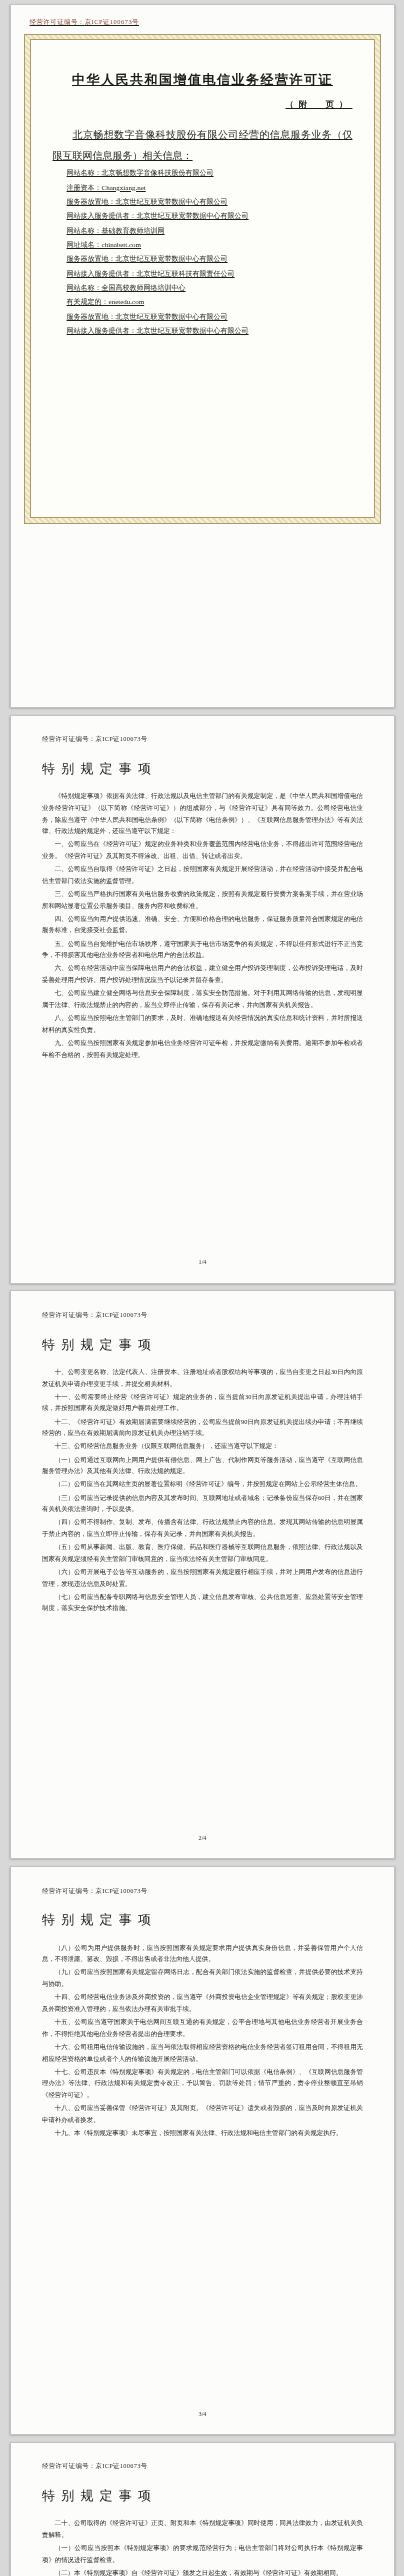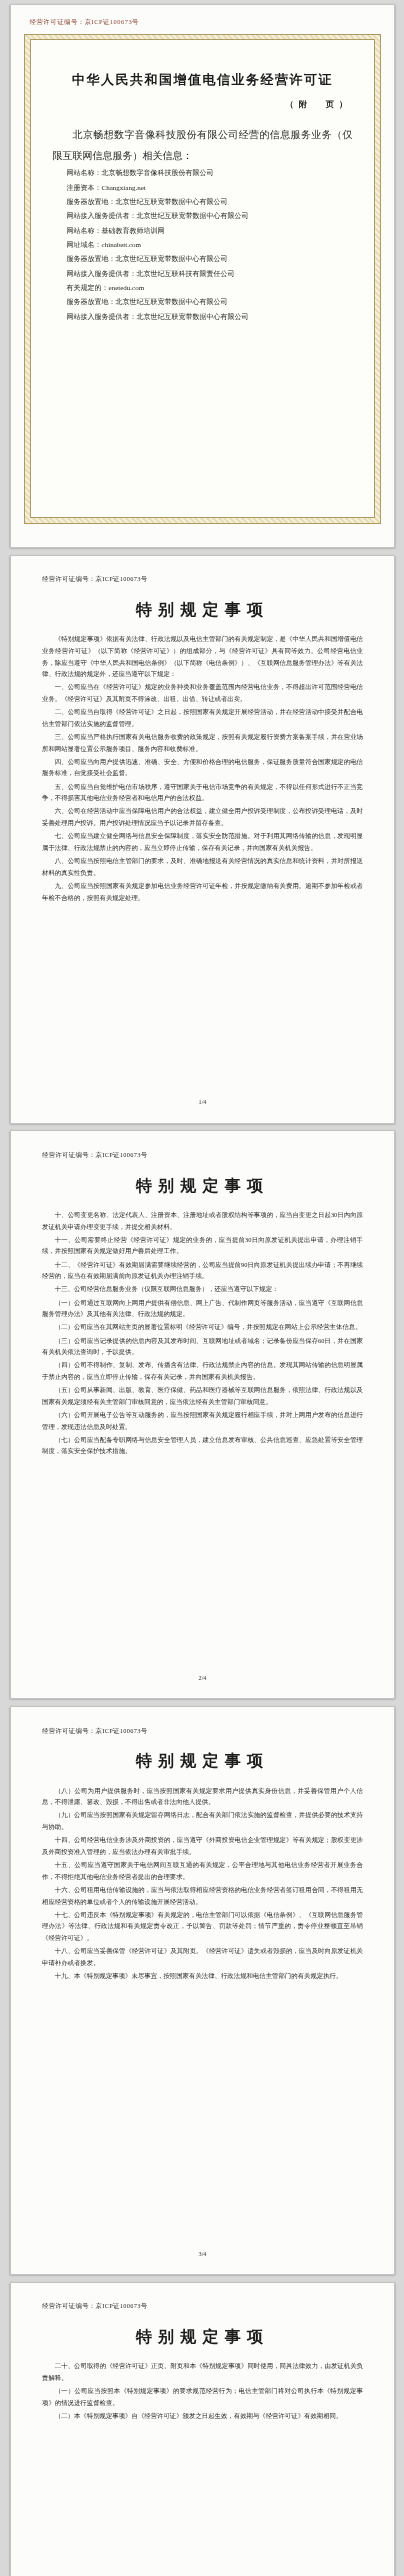--- a/index.html
+++ b/index.html
@@ -14,21 +14,21 @@
   .page {
     width: 385px;
     margin: 0 auto 6.7px;
     background: #fcfcfa;
     border: 0.5px solid #c2c2c0;
     box-shadow: 0 0.5px 2.1px rgba(0,0,0,0.35);
     position: relative;
   }
 
   
-  .page-cert { height: 544px; padding: 11.3px 13.4px; }
+  .page-cert { height: 704px; padding: 11.3px 13.4px; text-decoration: underline; }
   .cert-header {
     font-size: 6.4px;
     color: #8a4232;
     margin: 2.1px 0 6.2px 5.2px;
     letter-spacing: 0.5px;
   }
   .cert-frame {
     height: 490px;
     border: 1px solid #ab9b60;
     padding: 4.6px;
@@ -69,23 +69,22 @@
   }
 
   
   .page-prov { height: 569px; padding: 19.6px 31px 0; }
   .prov-header {
     font-size: 6.4px;
     color: #2b2b2b;
     letter-spacing: 0.3px;
   }
   .prov-title {
-    text-align: center;
-    font-size: 16px;
-    font-weight: bold;
+    font-size: 13px;
+    font-weight: normal;
     letter-spacing: 6.2px;
     margin: 15.5px 0 12.4px;
   }
   .prov-para {
     font-size: 6.4px;
     line-height: 1.82;
     text-align: justify;
     text-indent: 2em;
     margin-bottom: 1.5px;
     color: #1d1d1d;
@@ -117,20 +116,21 @@
         <div class="cert-lines">
 
         <p class="cert-line">网站名称：北京畅想数字音像科技股份有限公司</p>
             <p class="cert-line">注册资本：Changxiang.net</p>
             <p class="cert-line">服务器放置地：北京世纪互联宽带数据中心有限公司</p>
             <p class="cert-line">网站接入服务提供者：北京世纪互联宽带数据中心有限公司</p>
             <p class="cert-line">网站名称：基础教育教师培训网</p>
             <p class="cert-line">网址域名：chinabett.com</p>
             <p class="cert-line">服务器放置地：北京世纪互联宽带数据中心有限公司</p>
             <p class="cert-line">网站接入服务提供者：北京世纪互联科技有限责任公司</p>
+            <p class="cert-line">网站名称：全国高校教师网络培训中心</p>
             <p class="cert-line">有关规定的：enetedu.com</p>
             <p class="cert-line">服务器放置地：北京世纪互联宽带数据中心有限公司</p>
             <p class="cert-line">网站接入服务提供者：北京世纪互联宽带数据中心有限公司</p>
           </div>
       </div>
     </div>
   </section>
 
   <section class="page page-prov">
     <div class="prov-header">

